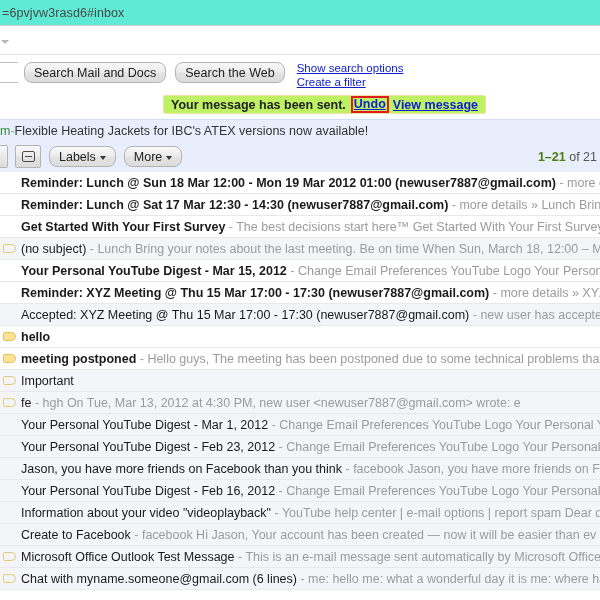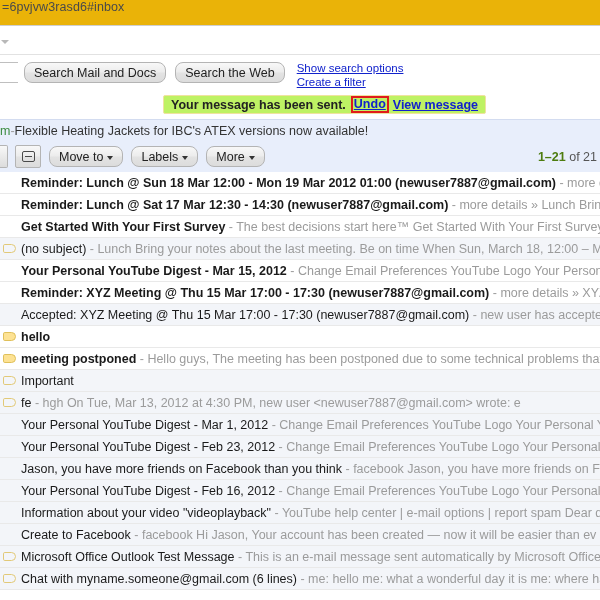--- a/index.html
+++ b/index.html
@@ -8,24 +8,24 @@
     width: 600px;
     height: 600px;
     overflow: hidden;
     background: #ffffff;
     font-family: "Liberation Sans", sans-serif;
   }
 
   
   .browser-urlbar {
     height: 26px;
-    background: #eab308;
+    background: #5eead4;
     border-bottom: 1px solid #cfcfcf;
     display: flex;
-    align-items: flex-start;
+    align-items: center;
     padding-left: 2px;
     box-sizing: border-box;
   }
   .url-text {
     font-size: 12.5px;
     color: #4a4a4a;
     white-space: nowrap;
     letter-spacing: 0.1px;
   }
 
@@ -309,21 +309,20 @@
   <span class="ad-dom">m</span>
   <span class="dash"> - </span>
   <span>Flexible Heating Jackets for IBC's ATEX versions now available!</span>
 </div>
 
 <div class="toolbar">
   <div class="tb-stub"></div>
   <div class="tb-icon-btn">
     <span class="archive-glyph"></span>
   </div>
-  <button class="gbtn tb-btn"><span>Move to</span><span class="caret-d"></span></button>
   <button class="gbtn tb-btn"><span>Labels</span><span class="caret-d"></span></button>
   <button class="gbtn tb-btn"><span>More</span><span class="caret-d"></span></button>
   <div class="pager">
     <b>1–21</b><span> of 21</span>
   </div>
 </div>
 
 <div class="mail-list" id="mail-list">
     <div class="mail-row unread">
       <div class="imp-cell">

